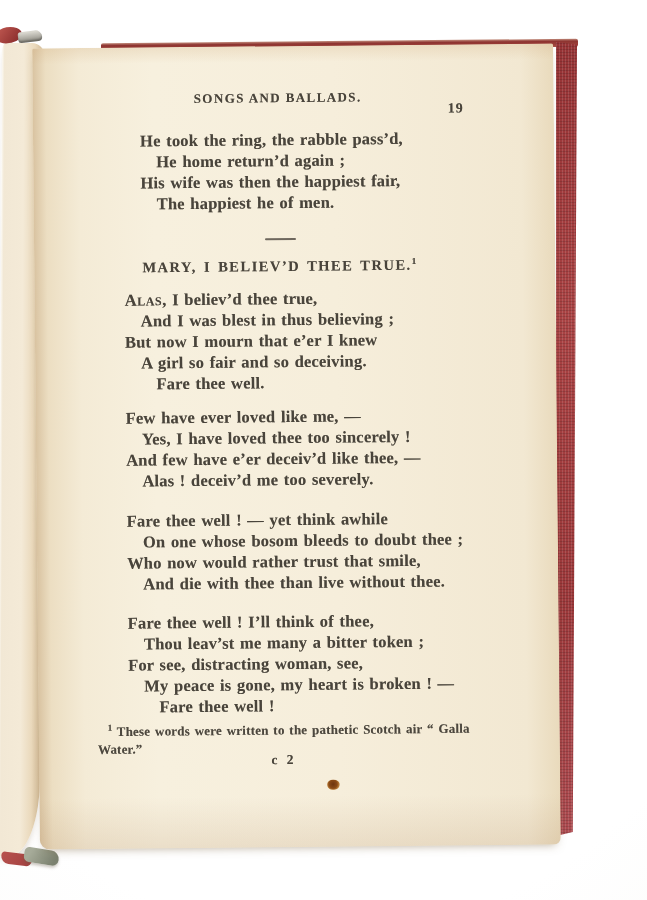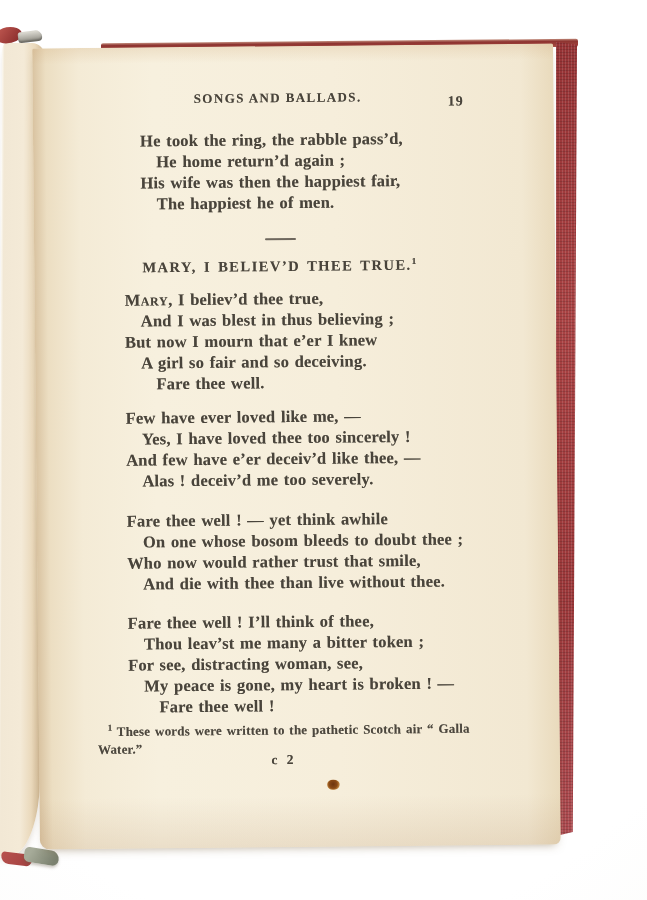--- a/index.html
+++ b/index.html
@@ -51,21 +51,21 @@
       linear-gradient(90deg, #d9c3a1 0px, #ecdec2 13px, #f4ebd6 46px, #f7f0de 120px, #f6eedb 300px, #f2e8d2 488px, #e9dabc 521px);
     border-radius:2px 2px 7px 10px;
     box-shadow:0 5px 10px -5px rgba(120,95,60,0.50);}
 
   
   .text-layer{position:absolute;inset:0;color:#49443b;
     text-shadow:0 0 0.6px rgba(73,68,59,0.45);}
   .header-row{position:absolute;left:59px;top:44px;width:372px;height:22px;
     font-size:13px;letter-spacing:1.4px;}
   .running-title{text-align:center;}
-  .page-num{position:absolute;right:0;top:5px;font-size:14px;letter-spacing:1px;}
+  .page-num{position:absolute;right:0;top:12px;font-size:14px;letter-spacing:1px;}
 
   .verse{line-height:21px;font-size:16.5px;letter-spacing:0.2px;word-spacing:1.2px;white-space:nowrap;}
   .carryover{position:absolute;left:107px;top:83px;}
   .line.i1{margin-left:16px;}
   .line.i2{margin-left:31px;}
 
   .divider{position:absolute;left:231px;top:192px;width:31px;height:2px;
     background:#6e675d;border-radius:1px;}
 
   .poem-title{position:absolute;left:59px;top:211px;width:372px;text-align:center;
@@ -115,21 +115,21 @@
         <div class="line i1">The happiest he of men.</div>
       </div>
 
       <div class="divider"></div>
 
       <div class="poem-title">
         <span>MARY, I BELIEV’D THEE TRUE.</span><sup>1</sup>
       </div>
 
       <div class="verse stanza s1">
-        <div class="line i0"><span class="sc">Mary</span><span>, I believ’d thee true,</span></div>
+        <div class="line i0"><span class="sc">Alas</span><span>, I believ’d thee true,</span></div>
         <div class="line i1">And I was blest in thus believing ;</div>
         <div class="line i0">But now I mourn that e’er I knew</div>
         <div class="line i1">A girl so fair and so deceiving.</div>
         <div class="line i2">Fare thee well.</div>
       </div>
 
       <div class="verse stanza s2">
         <div class="line i0">Few have ever loved like me, —</div>
         <div class="line i1">Yes, I have loved thee too sincerely !</div>
         <div class="line i0">And few have e’er deceiv’d like thee, —</div>

